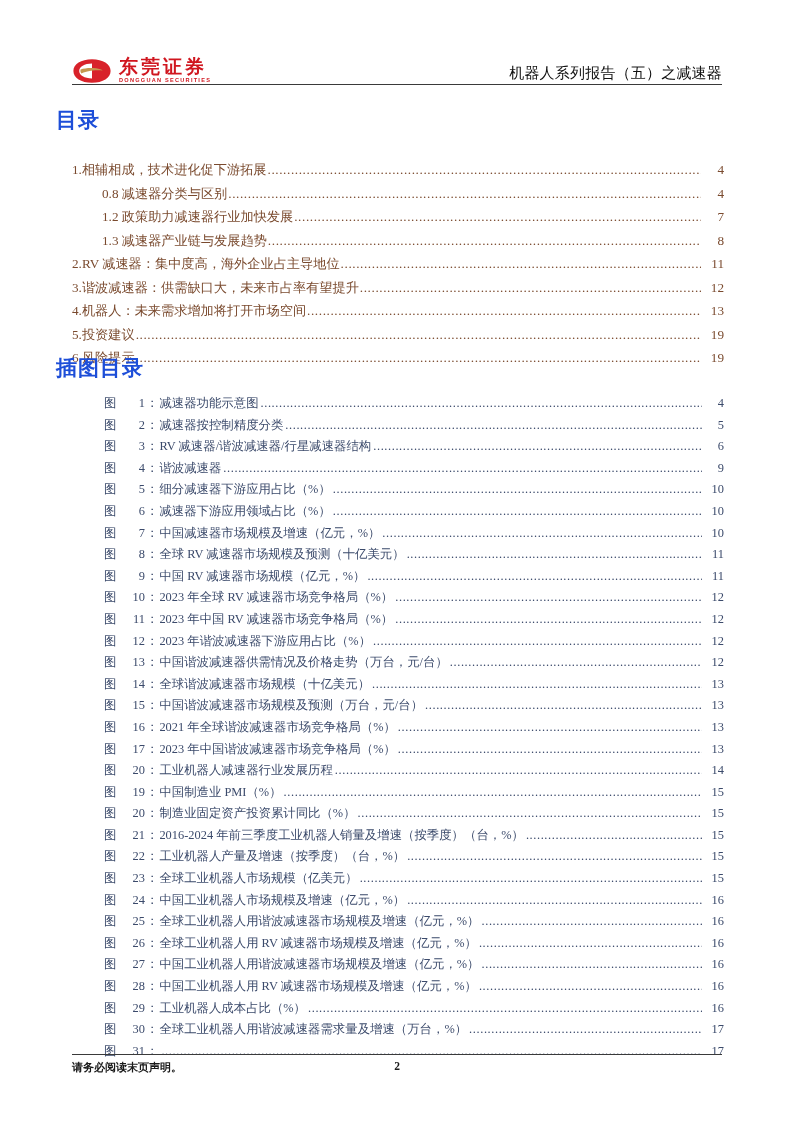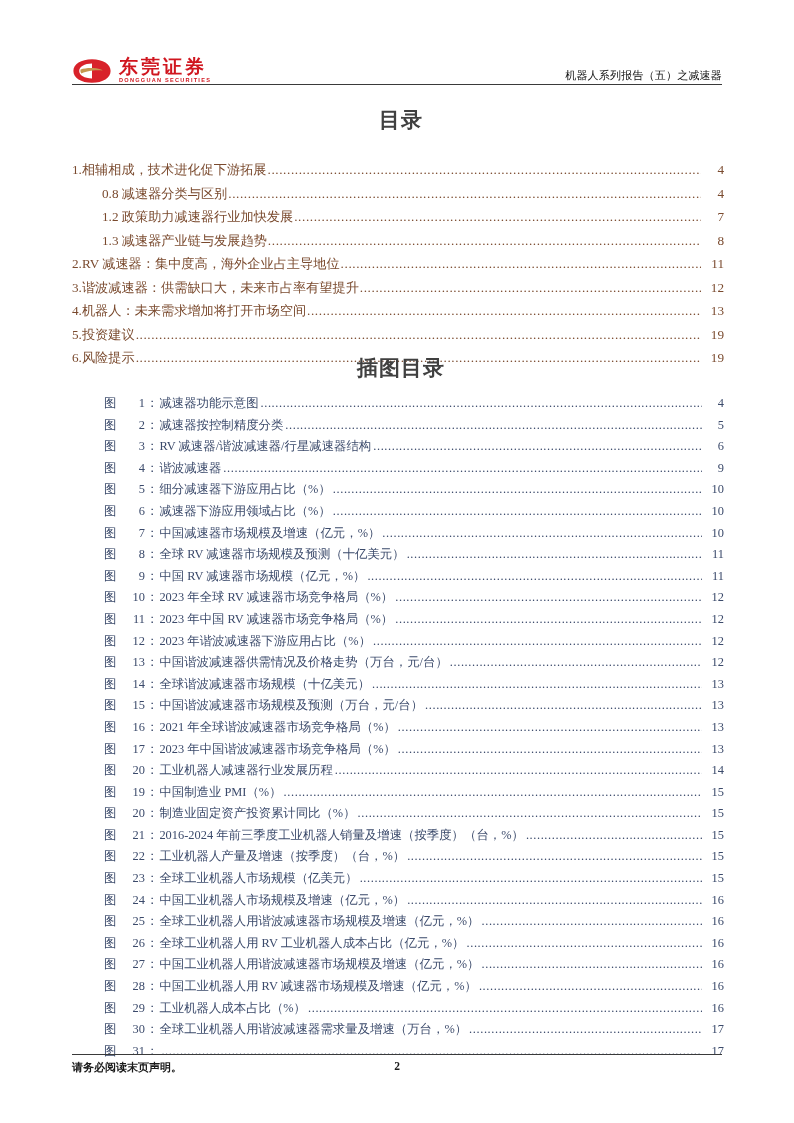--- a/index.html
+++ b/index.html
@@ -59,45 +59,44 @@
     font-family: "Liberation Sans", sans-serif;
     font-size: 5.6px;
     font-weight: bold;
     color: #d0161f;
     letter-spacing: 1.25px;
     white-space: nowrap;
     margin-top: 2px;
   }
   .header-title {
     font-family: "Liberation Sans", "DejaVu Sans", sans-serif;
-    font-size: 11px;
+    font-size: 15px;
     color: #111111;
     white-space: nowrap;
     padding-bottom: 3px;
     letter-spacing: 0.2px;
   }
   .header-rule {
     position: absolute;
     left: 72px;
     top: 84px;
     width: 650px;
     height: 0;
     border-top: 1.6px solid #3a3a3a;
   }
 
   
   .section-heading {
     position: absolute;
-    left: 76px;
+    left: 56px;
     width: 650px;
-    text-align: center;
     font-family: "Liberation Sans", "DejaVu Sans", sans-serif;
     font-size: 21px;
     font-weight: bold;
-    color: #404040;
+    color: #1d4ed8;
     letter-spacing: 1px;
   }
   #toc-heading { top: 106px; }
   #fig-heading { top: 354px; }
 
   
   .toc {
     position: absolute;
     left: 72px;
     top: 146px;
@@ -485,21 +484,21 @@
         <span class="fig-num">25</span>
         <span class="fig-colon">：</span>
         <span class="fig-label">全球工业机器人用谐波减速器市场规模及增速（亿元，%）</span>
         <span class="fig-dots">..........................................................................................................................................................................</span>
         <span class="fig-page">16</span>
       </div>
       <div class="fig-row">
         <span class="fig-tag">图</span>
         <span class="fig-num">26</span>
         <span class="fig-colon">：</span>
-        <span class="fig-label">全球工业机器人用 RV 工业机器人成本占比（亿元，%）</span>
+        <span class="fig-label">全球工业机器人用 RV 减速器市场规模及增速（亿元，%）</span>
         <span class="fig-dots">..........................................................................................................................................................................</span>
         <span class="fig-page">16</span>
       </div>
       <div class="fig-row">
         <span class="fig-tag">图</span>
         <span class="fig-num">27</span>
         <span class="fig-colon">：</span>
         <span class="fig-label">中国工业机器人用谐波减速器市场规模及增速（亿元，%）</span>
         <span class="fig-dots">..........................................................................................................................................................................</span>
         <span class="fig-page">16</span>

